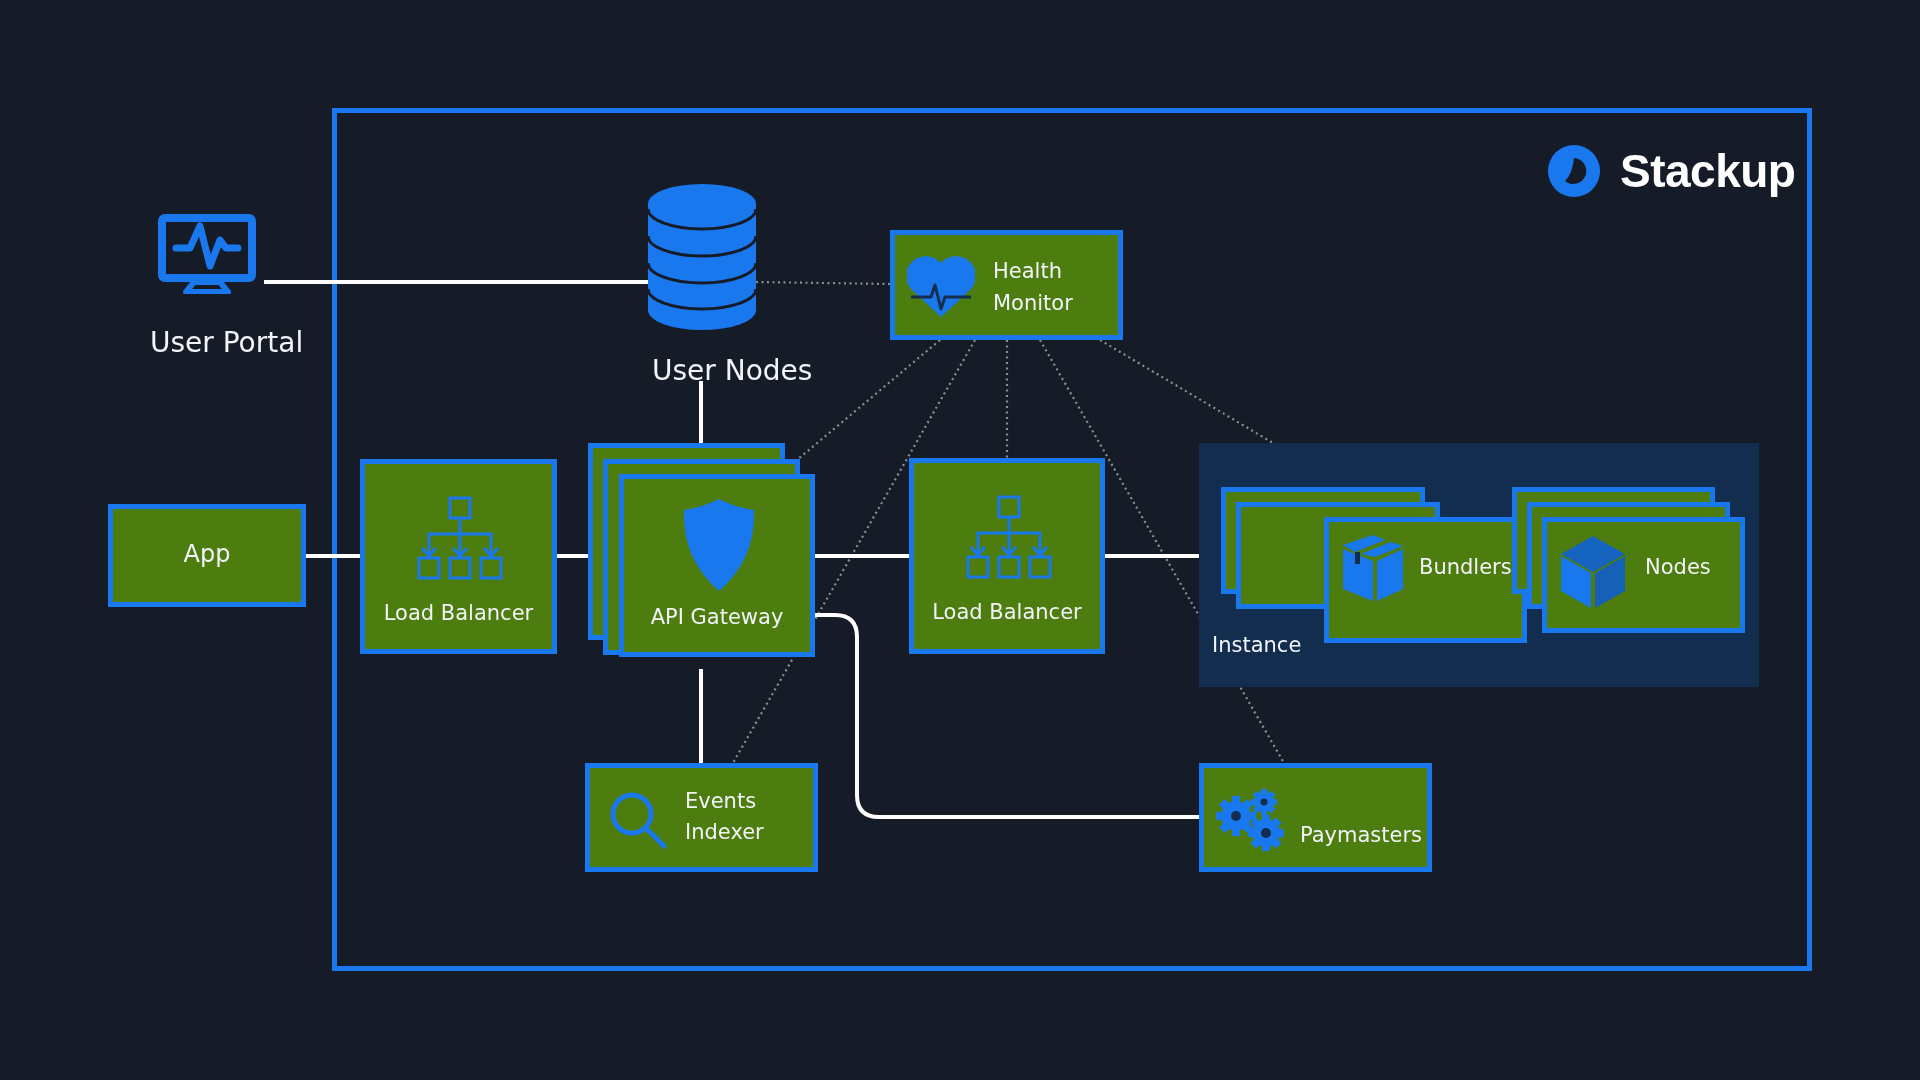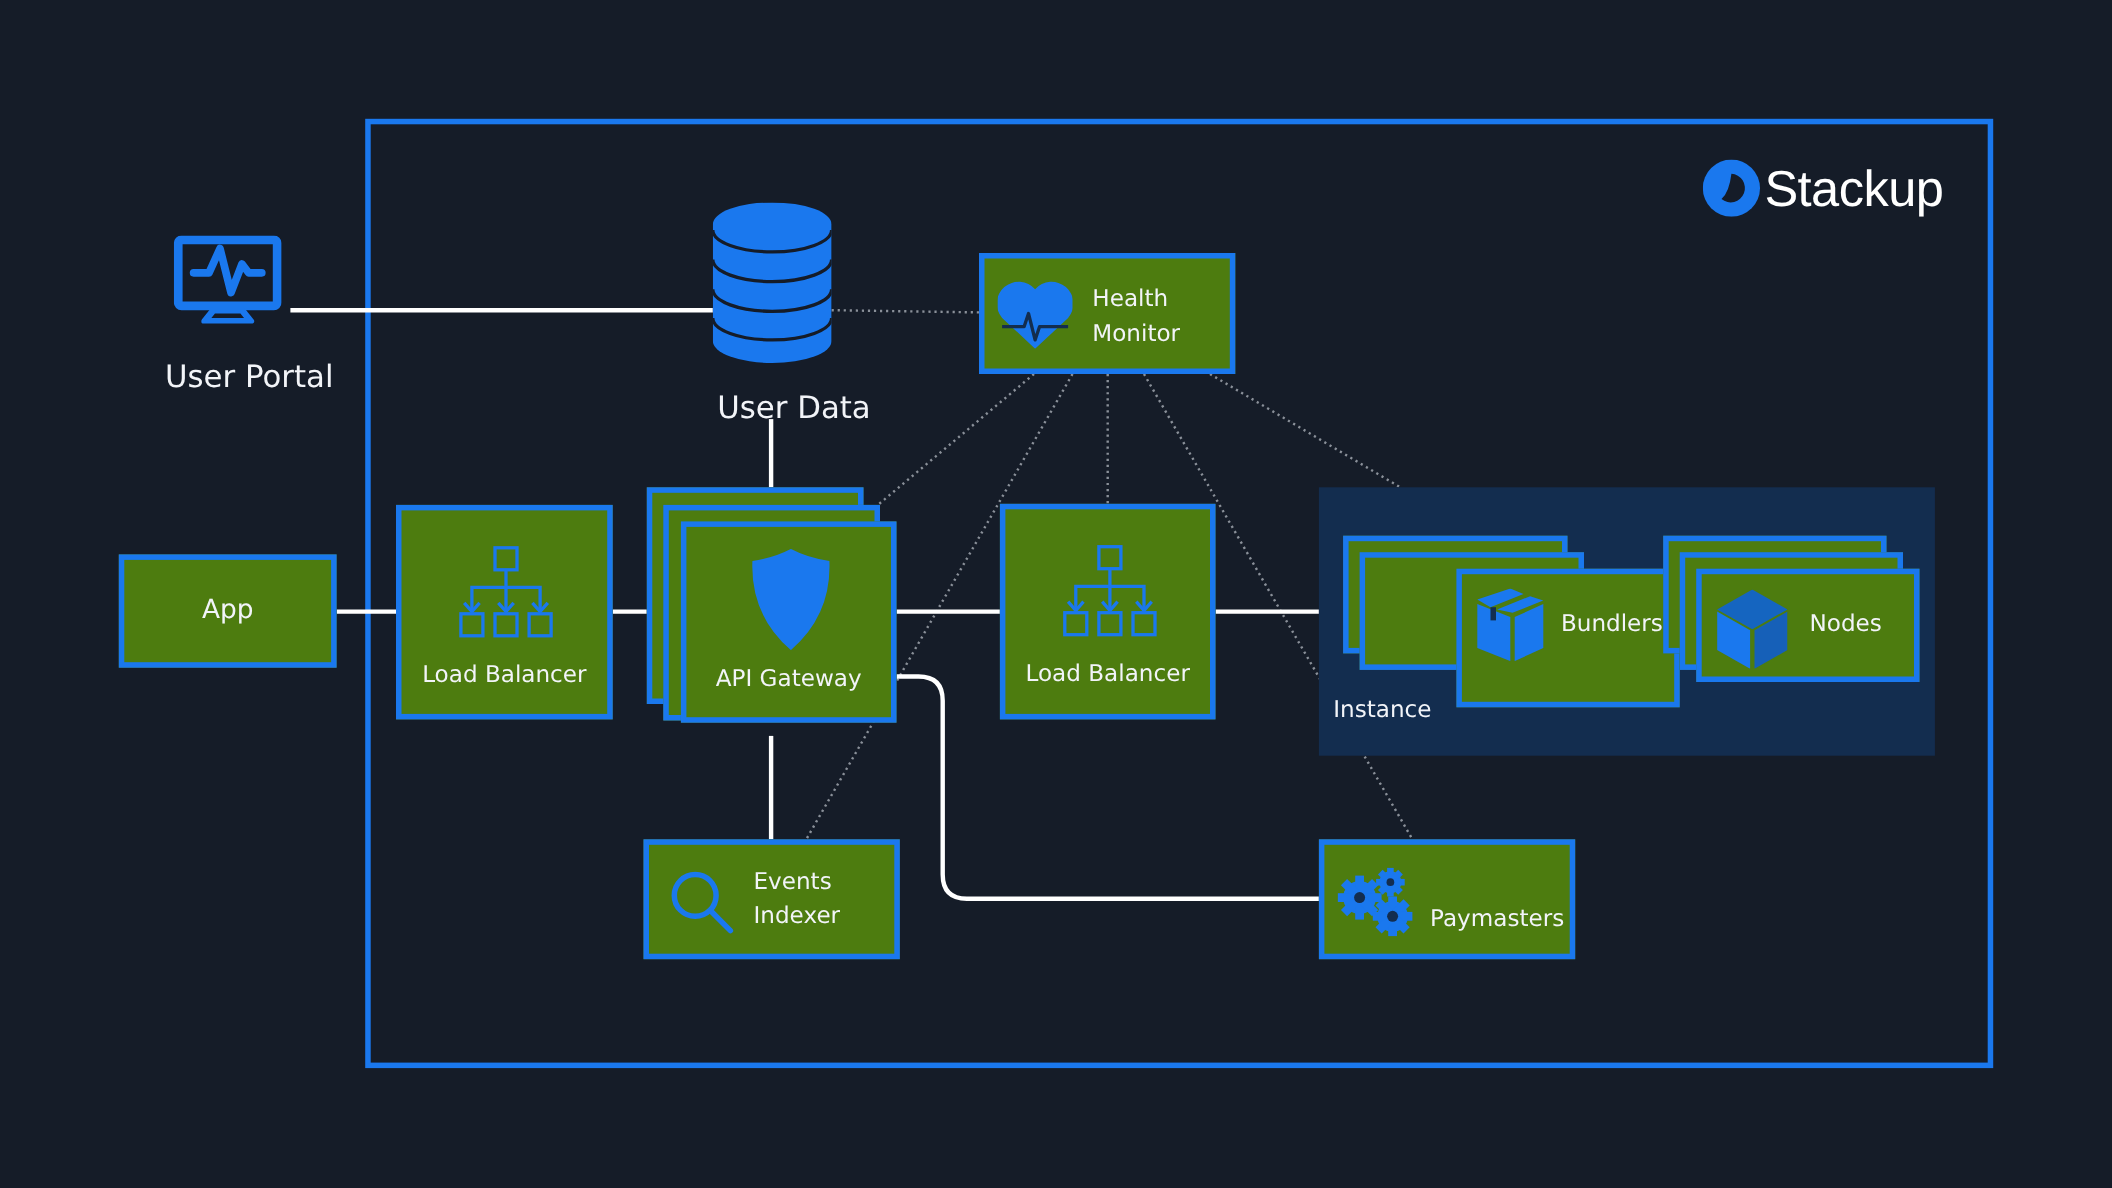--- a/index.html
+++ b/index.html
@@ -23,21 +23,21 @@
   }
   .box {
     position:absolute; box-sizing:border-box;
     background:#4d7c0f; border:5px solid #1a78ee; z-index:3;
   }
   .label { font-size:21px; color:#f2f4f8; white-space:nowrap; }
   .center-label { position:absolute; left:0; right:0; text-align:center; }
   .icon { position:absolute; }
   .plain-label { position:absolute; z-index:3; font-size:28px; color:#f2f4f8; white-space:nowrap; }
   .logo { position:absolute; left:1548px; top:144px; z-index:3; display:flex; align-items:center; }
-  .logo-text { font-family:"Liberation Sans", sans-serif; font-weight:normal; font-size:46px; color:#ffffff; margin-left:4px; letter-spacing:-0.5px; }
+  .logo-text { font-family:"Liberation Sans", sans-serif; font-weight:bold; font-size:46px; color:#ffffff; margin-left:20px; letter-spacing:-0.5px; }
 </style>
 </head>
 <body>
 
 <svg id="wires" xmlns="http://www.w3.org/2000/svg">
   <g stroke="#8a9099" stroke-width="2.2" stroke-dasharray="2 3.5" fill="none">
     <line x1="756" y1="282" x2="890" y2="284"></line>
     <line x1="940" y1="340" x2="785" y2="470"></line>
     <line x1="975" y1="340" x2="733" y2="763"></line>
     <line x1="1007" y1="340" x2="1007" y2="458"></line>
@@ -73,21 +73,21 @@
 </svg>
 <div class="plain-label" style="left:150px;top:326px;">User Portal</div>
 
 <svg class="icon" style="left:648px;top:184px;z-index:3" width="108" height="146" viewBox="0 0 108 146">
   <path d="M0 20 A54 20 0 0 1 108 20 V126 A54 20 0 0 1 0 126 Z" fill="#1a78ee"></path>
   <path d="M0 25 A54 20 0 0 0 108 25" fill="none" stroke="#151c28" stroke-width="3"></path>
   <path d="M0 52 A54 20 0 0 0 108 52" fill="none" stroke="#151c28" stroke-width="3"></path>
   <path d="M0 79 A54 20 0 0 0 108 79" fill="none" stroke="#151c28" stroke-width="3"></path>
   <path d="M0 105 A54 20 0 0 0 108 105" fill="none" stroke="#151c28" stroke-width="3"></path>
 </svg>
-<div class="plain-label" style="left:652px;top:354px;">User Data</div>
+<div class="plain-label" style="left:652px;top:354px;">User Nodes</div>
 
 <div class="box" style="left:890px;top:230px;width:233px;height:110px;">
   <svg class="icon" style="left:12px;top:20px;" width="68" height="62" viewBox="0 0 68 62">
     <path d="M34 62 L4 34 A18 18 0 0 1 34 8 A18 18 0 0 1 64 34 Z" fill="#1a78ee"></path>
     <polyline points="4,42 24,42 28,30 34,54 38,42 64,42" fill="none" stroke="#132d4f" stroke-width="3" stroke-linejoin="round"></polyline>
   </svg>
   <div class="label" style="position:absolute;left:98px;top:20px;line-height:32px;">
     <div>Health</div>
     <div>Monitor</div>
   </div>
@@ -155,21 +155,21 @@
     <path d="M36 26 L62 14 L62 54 L36 66 Z" fill="#1a78ee"></path>
     <path d="M2 10 L32 0 L44 5 L14 17 Z" fill="#1a78ee"></path>
     <path d="M20 19 L50 7 L62 11 L34 22 Z" fill="#1a78ee"></path>
     <rect x="14" y="17" width="5" height="12" fill="#132d4f"></rect>
   </svg>
   <div class="label" style="position:absolute;left:90px;top:33px;">Bundlers</div>
 </div>
 
 <div class="box" style="left:1512px;top:487px;width:203px;height:107px;z-index:4;"></div>
 <div class="box" style="left:1527px;top:502px;width:203px;height:107px;z-index:4;"></div>
-<div class="box" style="left:1542px;top:517px;width:203px;height:103px;z-index:4;">
+<div class="box" style="left:1542px;top:517px;width:203px;height:116px;z-index:4;">
   <svg class="icon" style="left:14px;top:14px;" width="64" height="72" viewBox="0 0 64 72">
     <path d="M32 0 L64 18 L32 36 L0 18 Z" fill="#1565c0"></path>
     <path d="M0 20 L30 37 L30 72 L0 55 Z" fill="#1a78ee"></path>
     <path d="M34 37 L64 20 L64 55 L34 72 Z" fill="#1660b8"></path>
   </svg>
   <div class="label" style="position:absolute;left:98px;top:33px;">Nodes</div>
 </div>
 
 <div class="box" style="left:585px;top:763px;width:233px;height:109px;">
   <svg class="icon" style="left:20px;top:24px;" width="58" height="58" viewBox="0 0 58 58">

